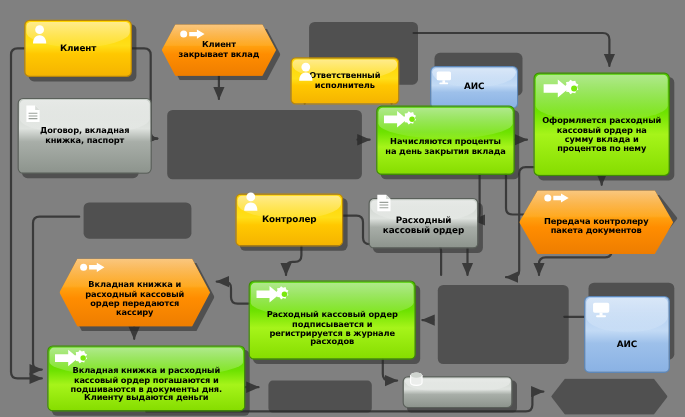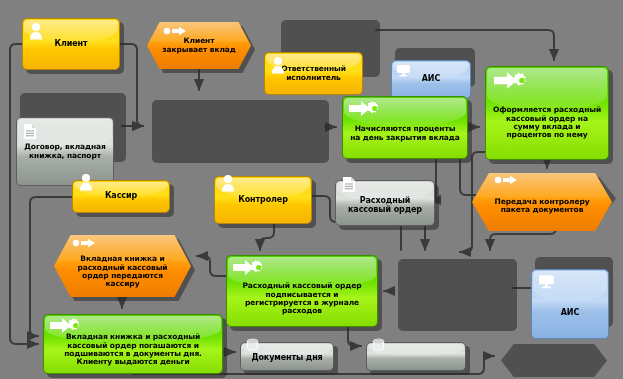--- a/index.html
+++ b/index.html
@@ -216,21 +216,21 @@
       <svg width="15" height="14" viewBox="0 0 15 14">
           <rect x="1" y="1" width="13" height="8" rx="1.4" fill="#fff"></rect>
           <rect x="6.2" y="9" width="2.4" height="2.4" fill="#fff"></rect>
           <rect x="3.4" y="11" width="8" height="1.6" rx="0.8" fill="#fff"></rect>
         </svg>
     </span>
     <span class="lbl">АИС</span>
   </div>
 
   <div class="shadow" style="left:20px;top:93px;width:106px;height:69px;border-radius:5px;"></div>
-  <div class="node rect grey t75" style="left:16px;top:89px;width:98px;height:69px;margin-top:28px;">
+  <div class="node rect grey t75" style="left:16px;top:89px;width:122px;height:69px;">
     <span class="ico" style="left:6px;top:5px;">
       <svg width="14" height="17" viewBox="0 0 14 17">
           <path d="M1 1h8l4 4v11H1z" fill="#fff"></path>
           <path d="M9 1v4h4" fill="#d8dcd8"></path>
           <g stroke="#9aa09a" stroke-width="1">
             <line x1="3" y1="8" x2="11" y2="8"></line>
             <line x1="3" y1="10.4" x2="11" y2="10.4"></line>
             <line x1="3" y1="12.8" x2="11" y2="12.8"></line>
           </g>
         </svg>
@@ -263,29 +263,20 @@
           <circle cx="25.6" cy="8.5" r="2.5" fill="#7ae80d"></circle>
         </svg>
     </span>
     <span class="lbl" style="padding-top:20px;">Оформляется расходный
 кассовый ордер на
 сумму вклада и
 процентов по нему</span>
   </div>
 
   <div class="shadow" style="left:76px;top:184px;width:98px;height:33px;border-radius:5px;"></div>
-  <div class="node rect yellow t8" style="left:72px;top:180px;width:98px;height:33px;">
-    <span class="ico" style="left:5px;top:-8px;">
-      <svg width="16" height="20" viewBox="0 0 16 20">
-          <circle cx="8" cy="5" r="4" fill="#fff"></circle>
-          <path d="M8 10c-4.2 0-6 3.4-6 7.5h12c0-4.1-1.8-7.5-6-7.5z" fill="#fff"></path>
-        </svg>
-    </span>
-    <span class="lbl">Кассир</span>
-  </div>
 
   <div class="shadow" style="left:218px;top:180px;width:98px;height:48px;border-radius:5px;"></div>
   <div class="node rect yellow t8" style="left:214px;top:176px;width:98px;height:48px;">
     <span class="ico" style="left:5px;top:-3px;">
       <svg width="16" height="20" viewBox="0 0 16 20">
           <circle cx="8" cy="5" r="4" fill="#fff"></circle>
           <path d="M8 10c-4.2 0-6 3.4-6 7.5h12c0-4.1-1.8-7.5-6-7.5z" fill="#fff"></path>
         </svg>
     </span>
     <span class="lbl">Контролер</span>
@@ -374,30 +365,20 @@
           <circle cx="25.6" cy="8.5" r="2.5" fill="#7ae80d"></circle>
         </svg>
     </span>
     <span class="lbl" style="padding-top:12px;">Вкладная книжка и расходный
 кассовый ордер погашаются и
 подшиваются в документы дня.
 Клиенту выдаются деньги</span>
   </div>
 
   <div class="shadow" style="left:244px;top:346px;width:94px;height:29px;border-radius:4px;"></div>
-  <div class="node rect grey t8" style="left:240px;top:342px;width:94px;height:29px;">
-    <span class="ico" style="left:5px;top:-5px;">
-      <svg width="13" height="14" viewBox="0 0 13 14">
-          <ellipse cx="6.5" cy="3" rx="5.2" ry="2.3" fill="#fff"></ellipse>
-          <path d="M1.3 3v7c0 1.3 2.3 2.3 5.2 2.3s5.2-1 5.2-2.3V3" fill="#eceeec" stroke="#fff" stroke-width="1"></path>
-          <ellipse cx="6.5" cy="3" rx="5.2" ry="2.3" fill="#cfd4cf"></ellipse>
-        </svg>
-    </span>
-    <span class="lbl" style="padding-top:4px;">Документы дня</span>
-  </div>
 
   <div class="shadow" style="left:370px;top:346px;width:100px;height:29px;border-radius:4px;"></div>
   <div class="node rect grey t8" style="left:366px;top:342px;width:100px;height:29px;">
     <span class="ico" style="left:5px;top:-5px;">
       <svg width="13" height="14" viewBox="0 0 13 14">
           <ellipse cx="6.5" cy="3" rx="5.2" ry="2.3" fill="#fff"></ellipse>
           <path d="M1.3 3v7c0 1.3 2.3 2.3 5.2 2.3s5.2-1 5.2-2.3V3" fill="#eceeec" stroke="#fff" stroke-width="1"></path>
           <ellipse cx="6.5" cy="3" rx="5.2" ry="2.3" fill="#cfd4cf"></ellipse>
         </svg>
     </span>

